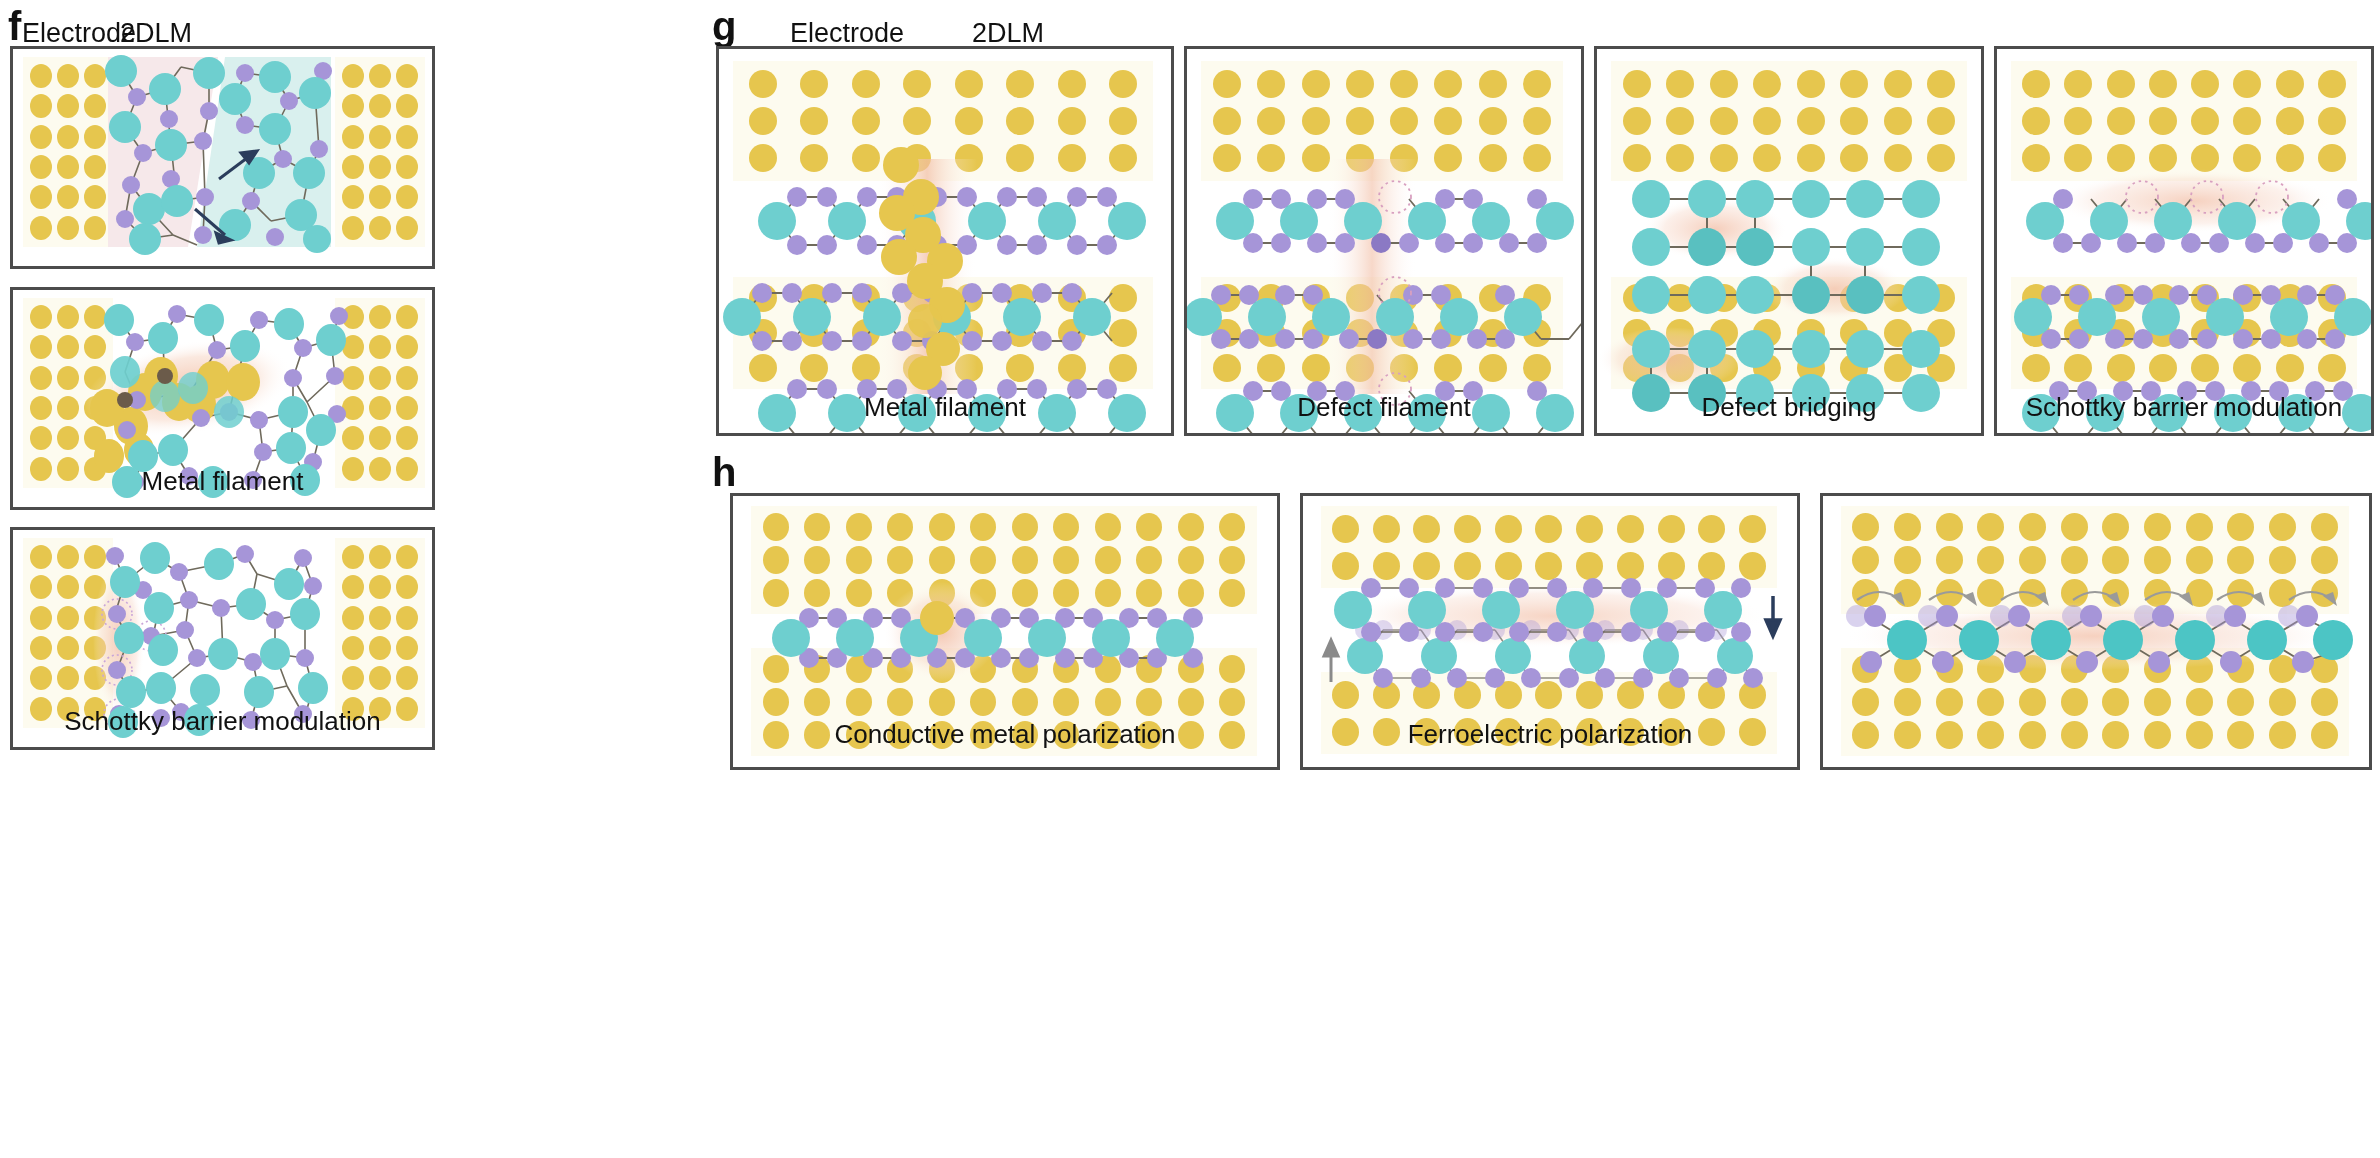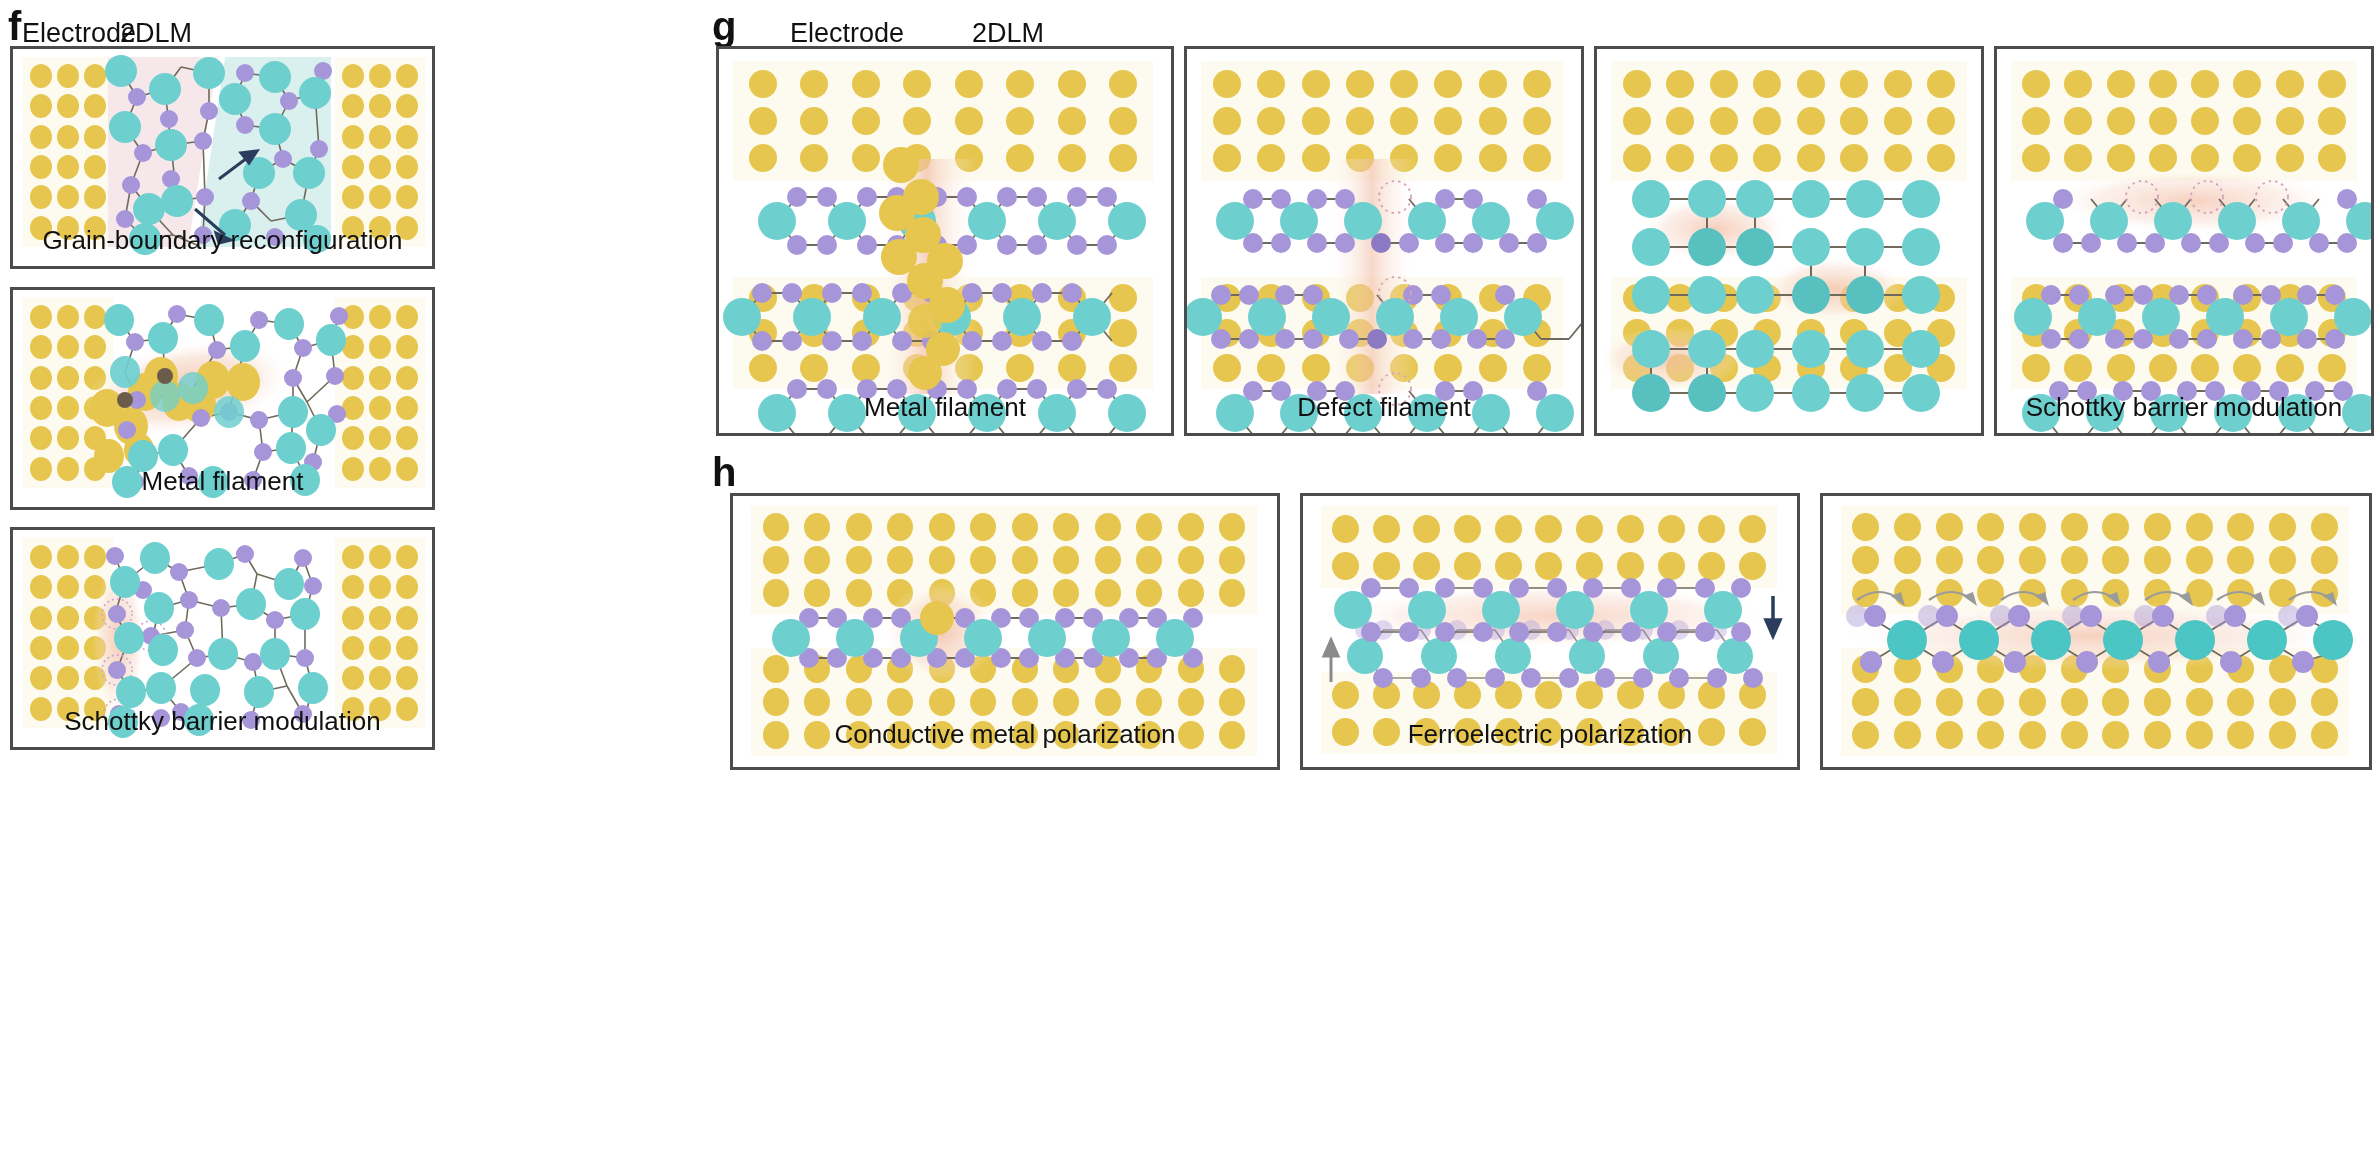--- a/index.html
+++ b/index.html
@@ -155,21 +155,20 @@
         <circle cx="304" cy="190" r="14"></circle>
       </g>
       <g stroke="#2b3d5c" stroke-width="3" fill="#2b3d5c">
         <line x1="206" y1="130" x2="238" y2="106"></line>
         <polygon points="244,102 228,104 236,114"></polygon>
         <line x1="182" y1="160" x2="212" y2="186"></line>
         <polygon points="218,191 203,184 206,194"></polygon>
       </g>
     </svg>
   </div>
-  <div class="caption" style="top:176px;">Grain-boundary reconfiguration</div>
 </div>
 
 <div class="box" style="left:10px;top:287px;width:425px;height:223px;">
   <div class="stage">
     <div class="elecpad" style="left:10px;top:8px;width:90px;height:190px;"></div>
     <div class="egrid" style="left:14px;top:12px;width:82px;height:182px;grid-template-columns:repeat(3,1fr);grid-template-rows:repeat(6,1fr);place-items:center;">
       <i style="width:22px;height:24px"></i>
         <i style="width:22px;height:24px"></i>
         <i style="width:22px;height:24px"></i>
       <i style="width:22px;height:24px"></i>
@@ -906,20 +905,21 @@
           <circle cx="324" cy="300" r="19"></circle>
         <circle cx="54" cy="344" r="19" fill="#59c0c0"></circle>
           <circle cx="110" cy="344" r="19" fill="#59c0c0"></circle>
           <circle cx="158" cy="344" r="19"></circle>
         <circle cx="214" cy="344" r="19"></circle>
           <circle cx="268" cy="344" r="19"></circle>
           <circle cx="324" cy="344" r="19"></circle>
       </g>
     </svg>
   </div>
+  <div class="caption" style="top:343px;">Defect bridging</div>
 </div>
 
 <div class="box" style="left:1994px;top:46px;width:380px;height:390px;">
   <div class="stage">
     <div class="elecpad" style="left:14px;top:12px;width:346px;height:120px;"></div>
     <div class="egrid" style="left:18px;top:16px;width:338px;height:112px;grid-template-columns:repeat(8,1fr);grid-template-rows:repeat(3,1fr);place-items:center;">
       <i style="width:28px;height:28px"></i>
         <i style="width:28px;height:28px"></i>
         <i style="width:28px;height:28px"></i>
         <i style="width:28px;height:28px"></i>

